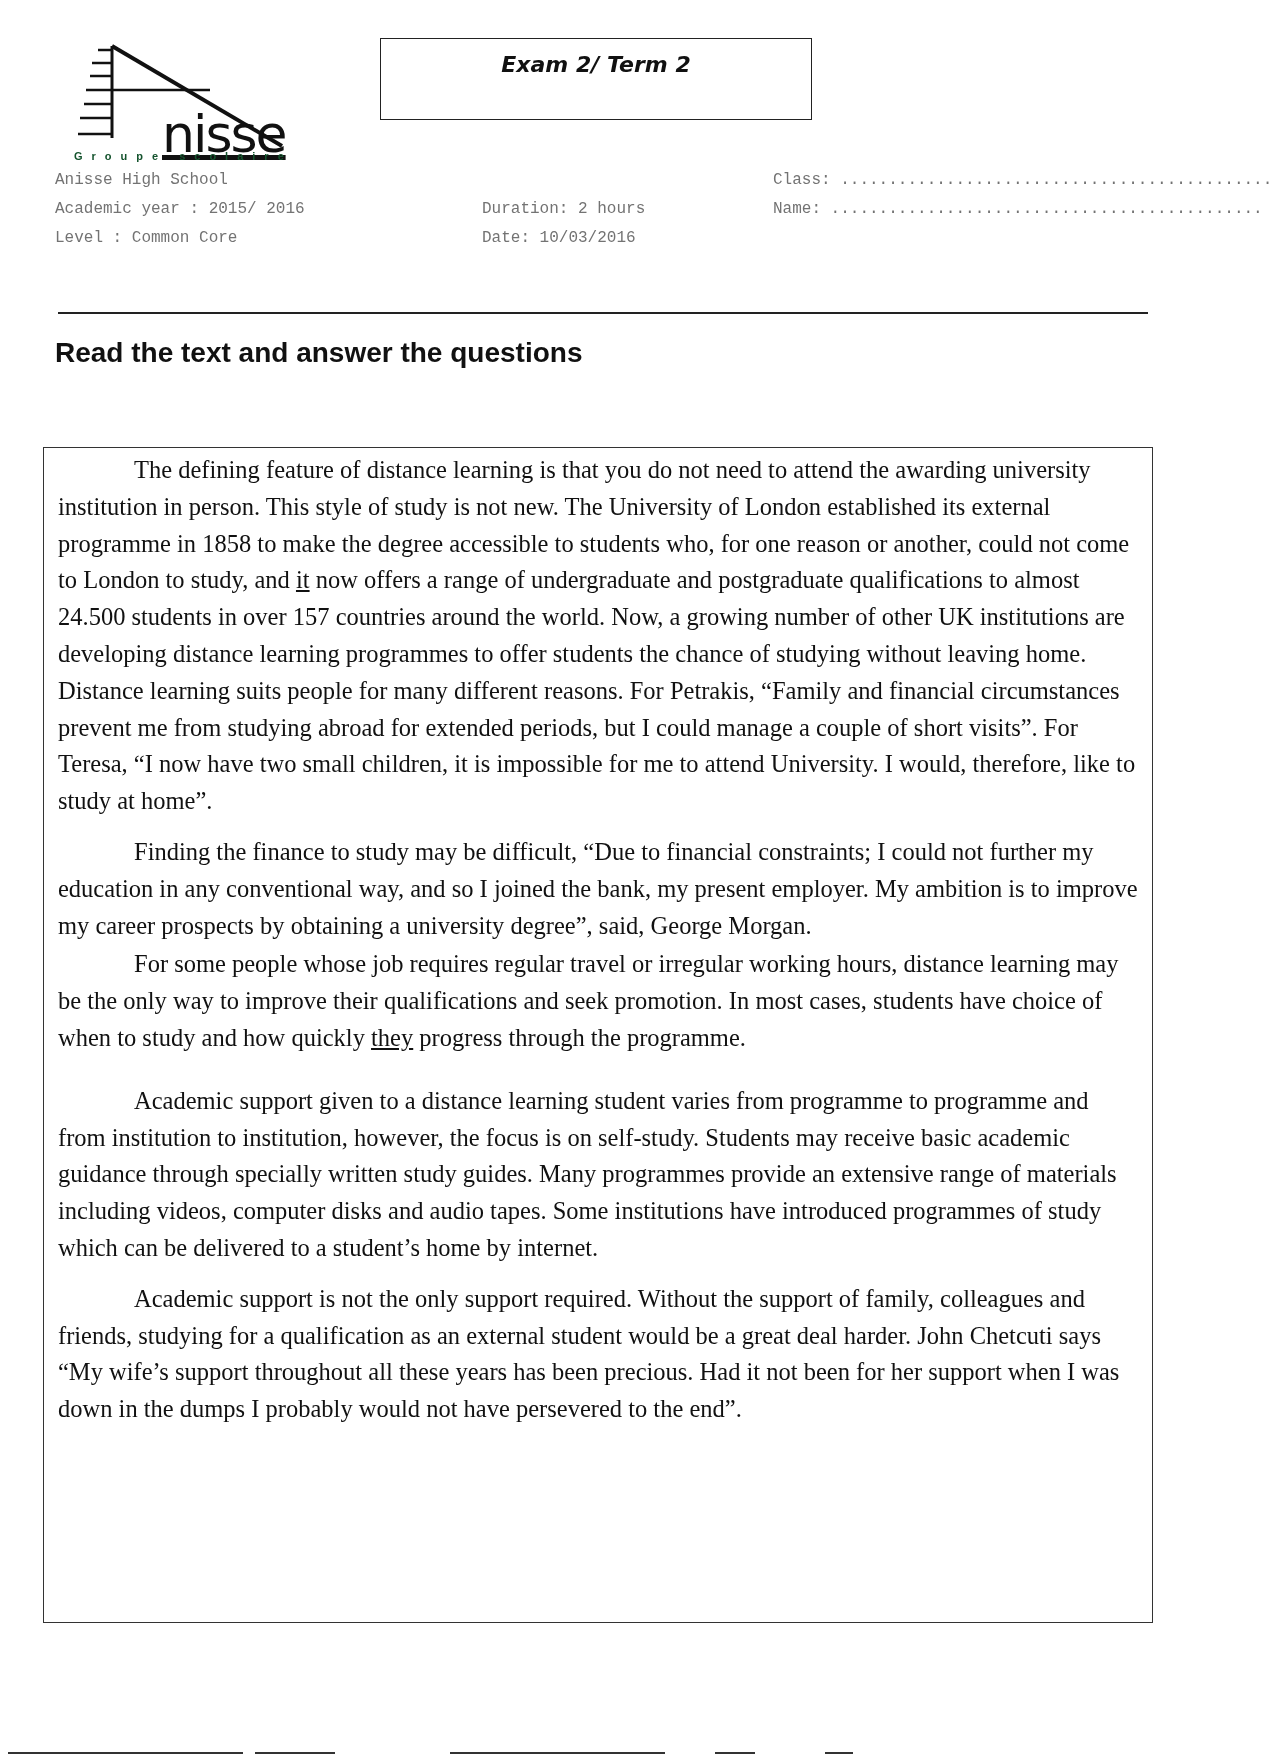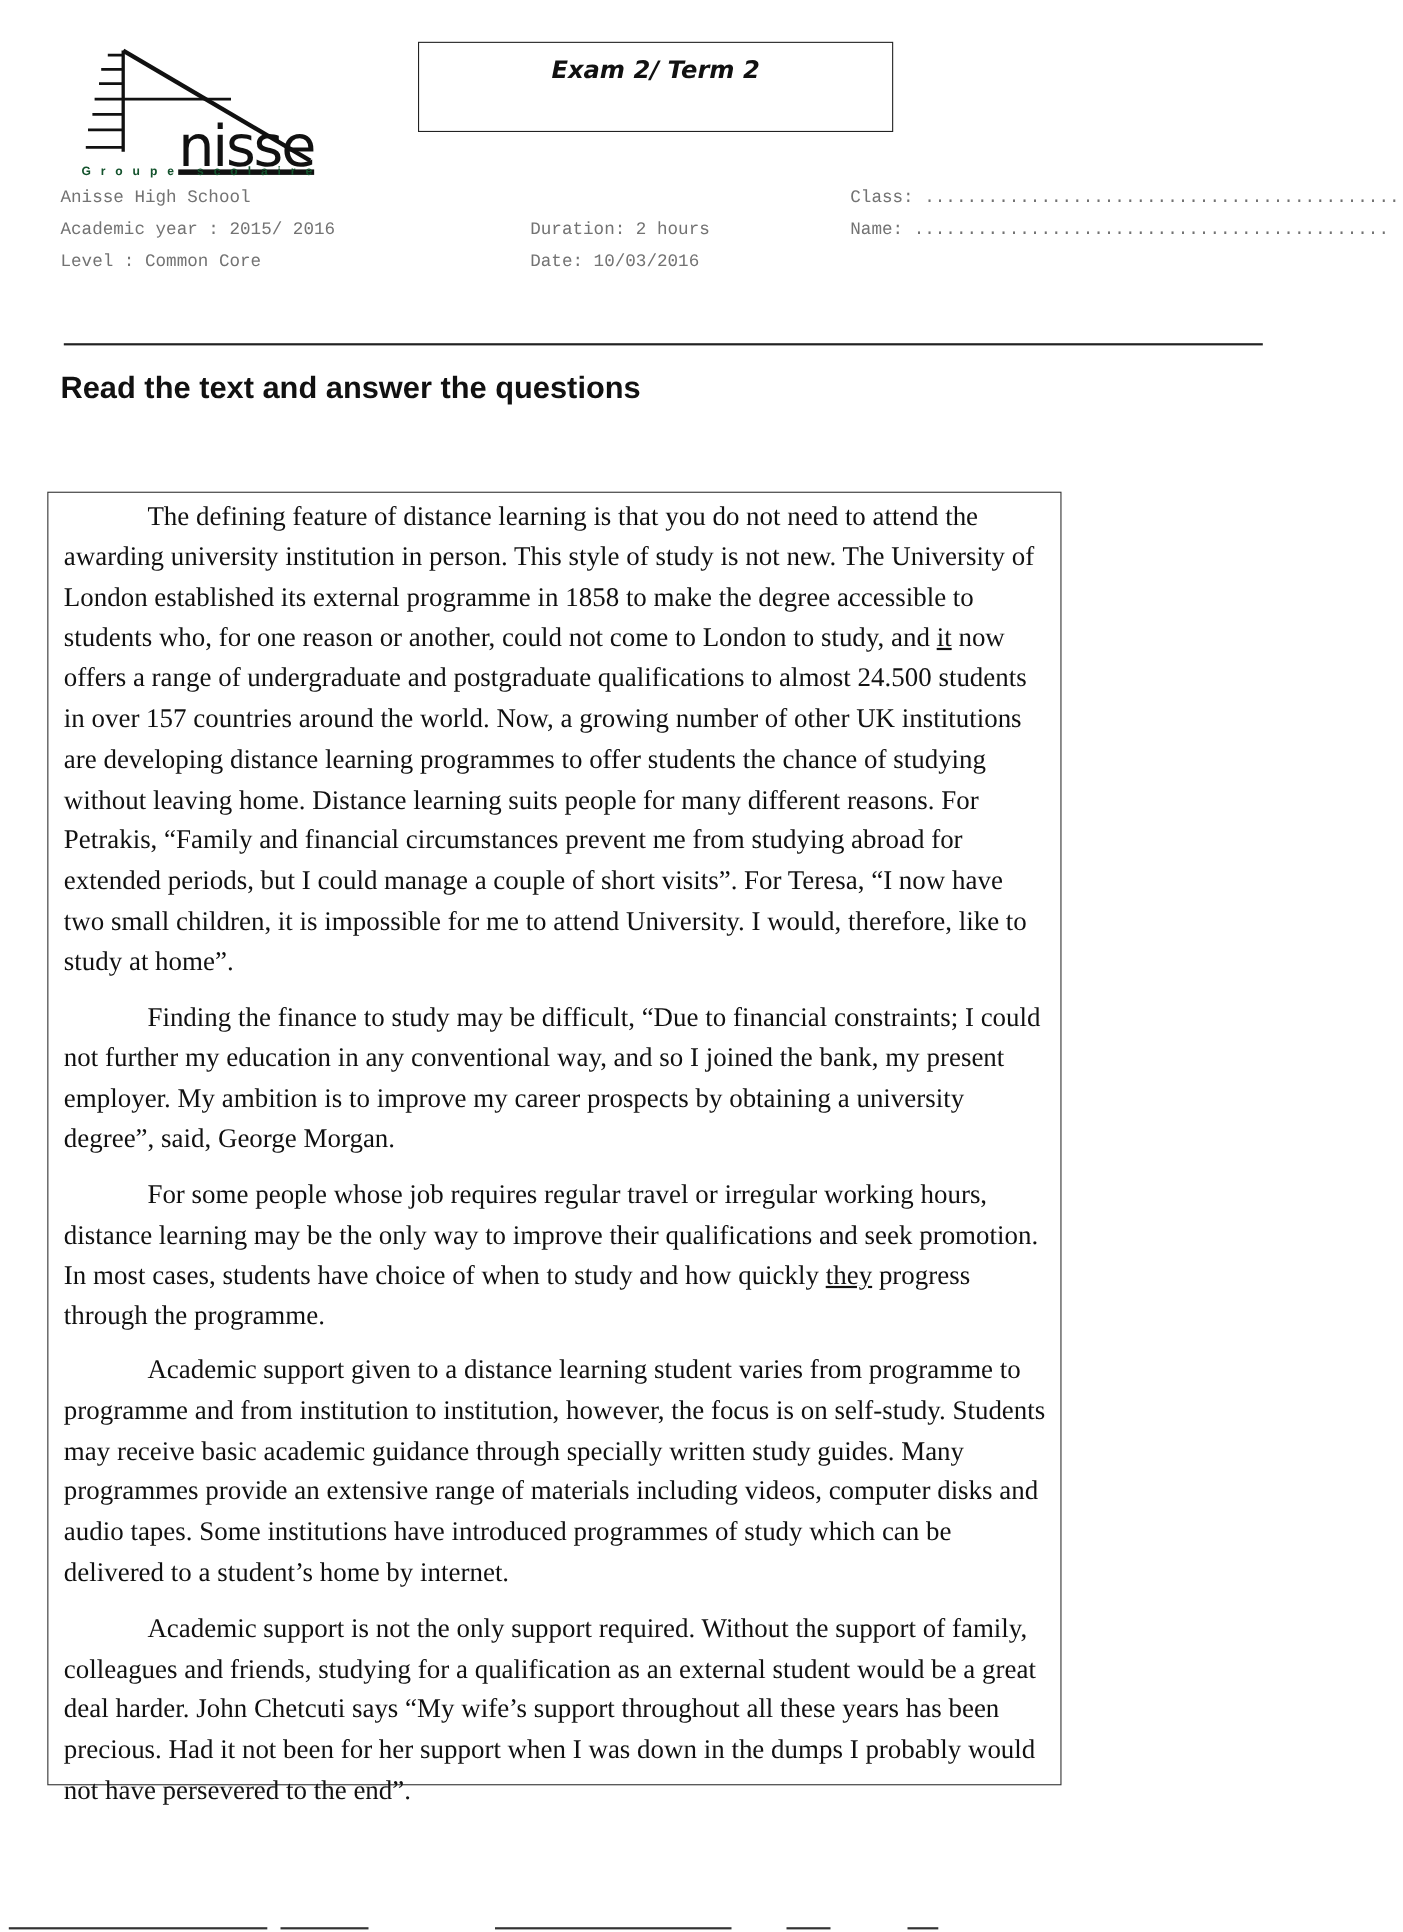--- a/index.html
+++ b/index.html
@@ -6,21 +6,21 @@
   body { width:1275px; height:1756px; position:relative; overflow:hidden; color:#111; }
   .abs { position:absolute; }
   .logo { left:60px; top:38px; width:270px; height:130px; }
   .logo-word { position:absolute; left:102px; top:70px; font-family:"DejaVu Sans", sans-serif; font-size:52px; letter-spacing:-2px; line-height:1; color:#111;text-decoration:underline; }
   .logo-sub { position:absolute; left:14px; top:112px; font-family:Liberation Sans, sans-serif; font-size:11px; font-weight:bold; letter-spacing:9px; color:#14532d; white-space:nowrap; }
   .exam-box { left:380px; top:38px; width:432px; height:82px; border:1.5px solid #222; box-sizing:border-box; }
   .exam-title { position:absolute; left:0; right:0; top:13px; text-align:center; font-family:"DejaVu Sans", sans-serif; font-weight:bold; font-style:italic; font-size:22px; }
   .info { font-family:Liberation Mono, monospace; font-size:16px; line-height:29px; color:#737373; white-space:nowrap; }
   .rule { left:58px; top:312px; width:1090px; height:2px; background:#222; }
   .heading { left:55px; top:337px; font-family:Liberation Sans, sans-serif; font-weight:bold; font-size:28px; }
-  .textbox { left:43px; top:447px; width:922px; height:1176px; border:1.5px solid #333; box-sizing:border-box; }
+  .textbox { left:43px; top:447px; width:1110px; height:1176px; border:1.5px solid #333; box-sizing:border-box; }
   .para { font-family:"Liberation Serif", serif; font-size:24.5px; line-height:36.8px; margin:0; padding:0 12px 0 14px; color:#111; text-align:left; }
   .para .indent { display:inline-block; width:76px; }
   .para u { text-decoration:underline; }
   .foot-line { position:absolute; top:1752px; height:1.5px; background:#333; }
 </style>
 </head>
 <body>
 
 <div class="abs logo">
   <svg class="abs" style="left:0;top:0" width="270" height="120">
@@ -63,24 +63,24 @@
 <div class="abs heading">Read the text and answer the questions</div>
 
 <div class="abs textbox">
   <div style="padding-top:4px;">
     <p class="para" style="margin-bottom:0;">
       <span class="indent"></span><span>The defining feature of distance learning is that you do not need to attend the awarding university institution in person. This style of study is not new. The University of London established its external programme in 1858 to make the degree accessible to students who, for one reason or another, could not come to London to study, and </span><u>it</u><span> now offers a range of undergraduate and postgraduate qualifications to almost 24.500 students in over 157 countries around the world. Now, a growing number of other UK institutions are developing distance learning programmes to offer students the chance of studying without leaving home. Distance learning suits people for many different reasons. For Petrakis, “Family and financial circumstances prevent me from studying abroad for extended periods, but I could manage a couple of short visits”. For Teresa, “I now have two small children, it is impossible for me to attend University. I would, therefore, like to study at home”.</span>
     </p>
     <p class="para" style="margin-top:14px;">
       <span class="indent"></span><span>Finding the finance to study may be difficult, “Due to financial constraints; I could not further my education in any conventional way, and so I joined the bank, my present employer. My ambition is to improve my career prospects by obtaining a university degree”, said, George Morgan.</span>
     </p>
-    <p class="para" style="margin-top:14px;">
+    <p class="para" style="margin-top:2px;">
       <span class="indent"></span><span>For some people whose job requires regular travel or irregular working hours, distance learning may be the only way to improve their qualifications and seek promotion. In most cases, students have choice of when to study and how quickly </span><u>they</u><span> progress through the programme.</span>
     </p>
-    <p class="para" style="margin-top:12px;">
+    <p class="para" style="margin-top:26px;">
       <span class="indent"></span><span>Academic support given to a distance learning student varies from programme to programme and from institution to institution, however, the focus is on self-study. Students may receive basic academic guidance through specially written study guides. Many programmes provide an extensive range of materials including videos, computer disks and audio tapes. Some institutions have introduced programmes of study which can be delivered to a student’s home by internet.</span>
     </p>
     <p class="para" style="margin-top:14px;">
       <span class="indent"></span><span>Academic support is not the only support required. Without the support of family, colleagues and friends, studying for a qualification as an external student would be a great deal harder. John Chetcuti says “My wife’s support throughout all these years has been precious. Had it not been for her support when I was down in the dumps I probably would not have persevered to the end”.</span>
     </p>
   </div>
 </div>
 
 <div class="foot-line" style="left:8px; width:235px;"></div>
 <div class="foot-line" style="left:255px; width:80px;"></div>

